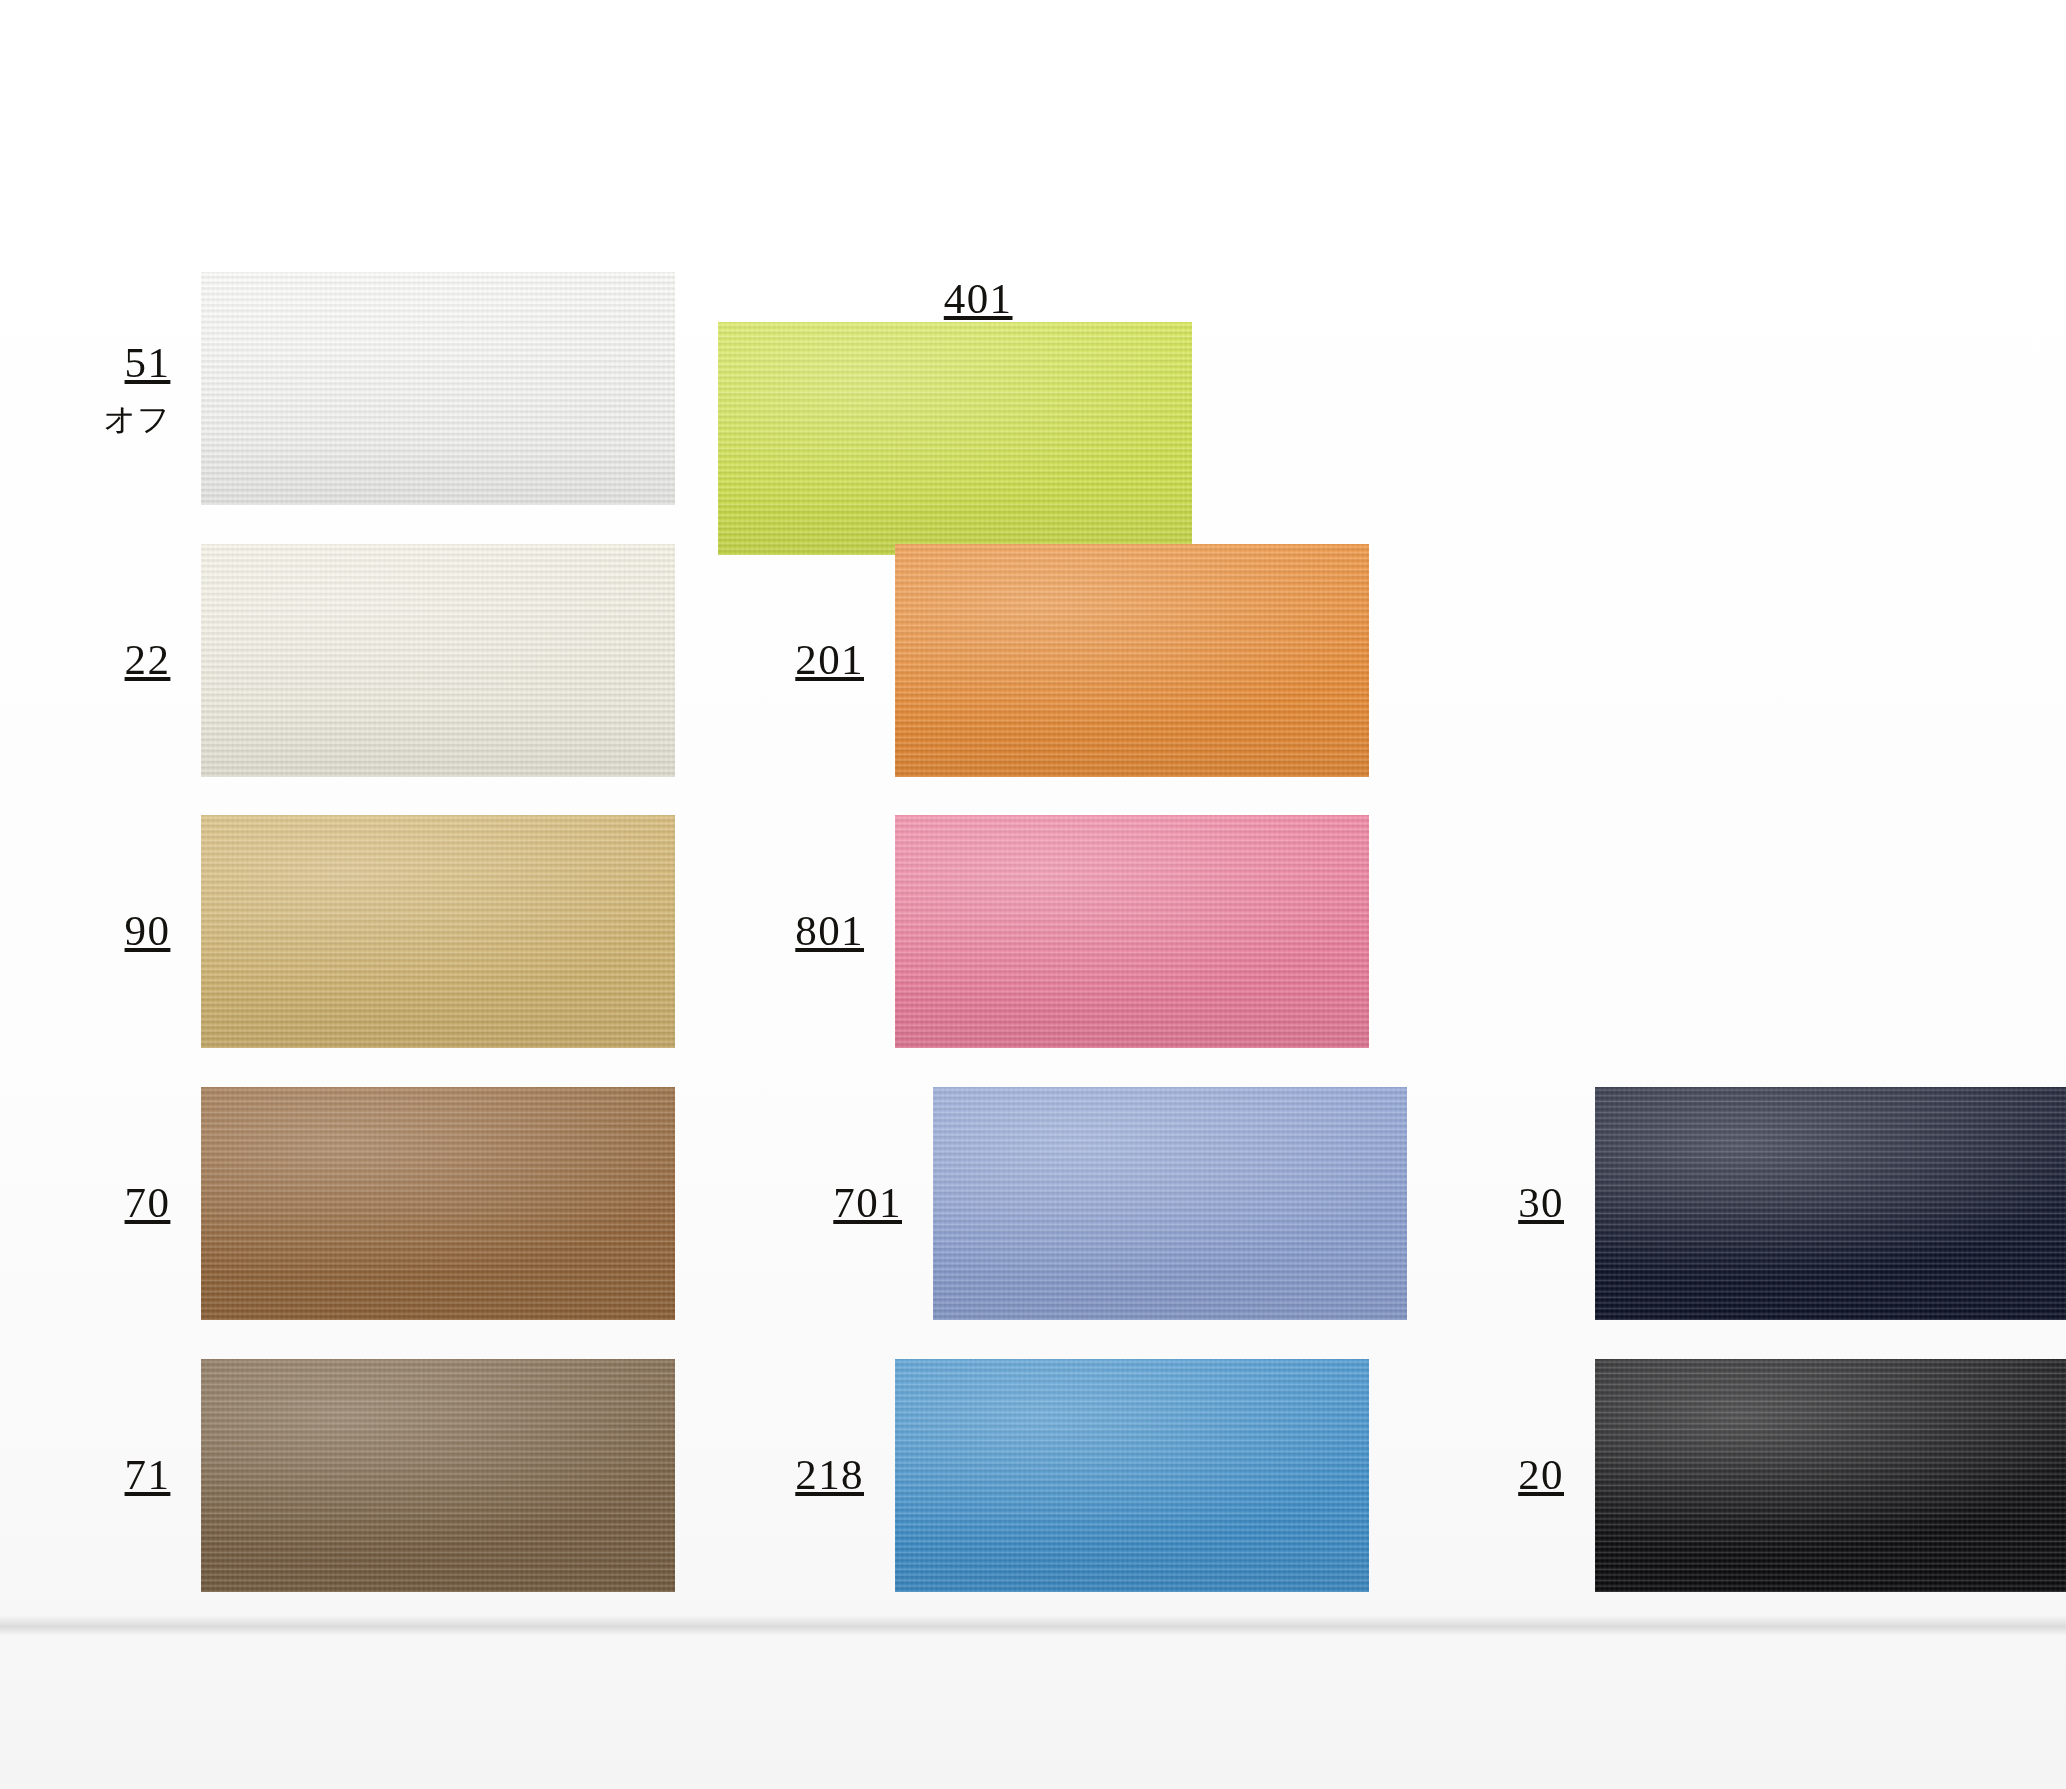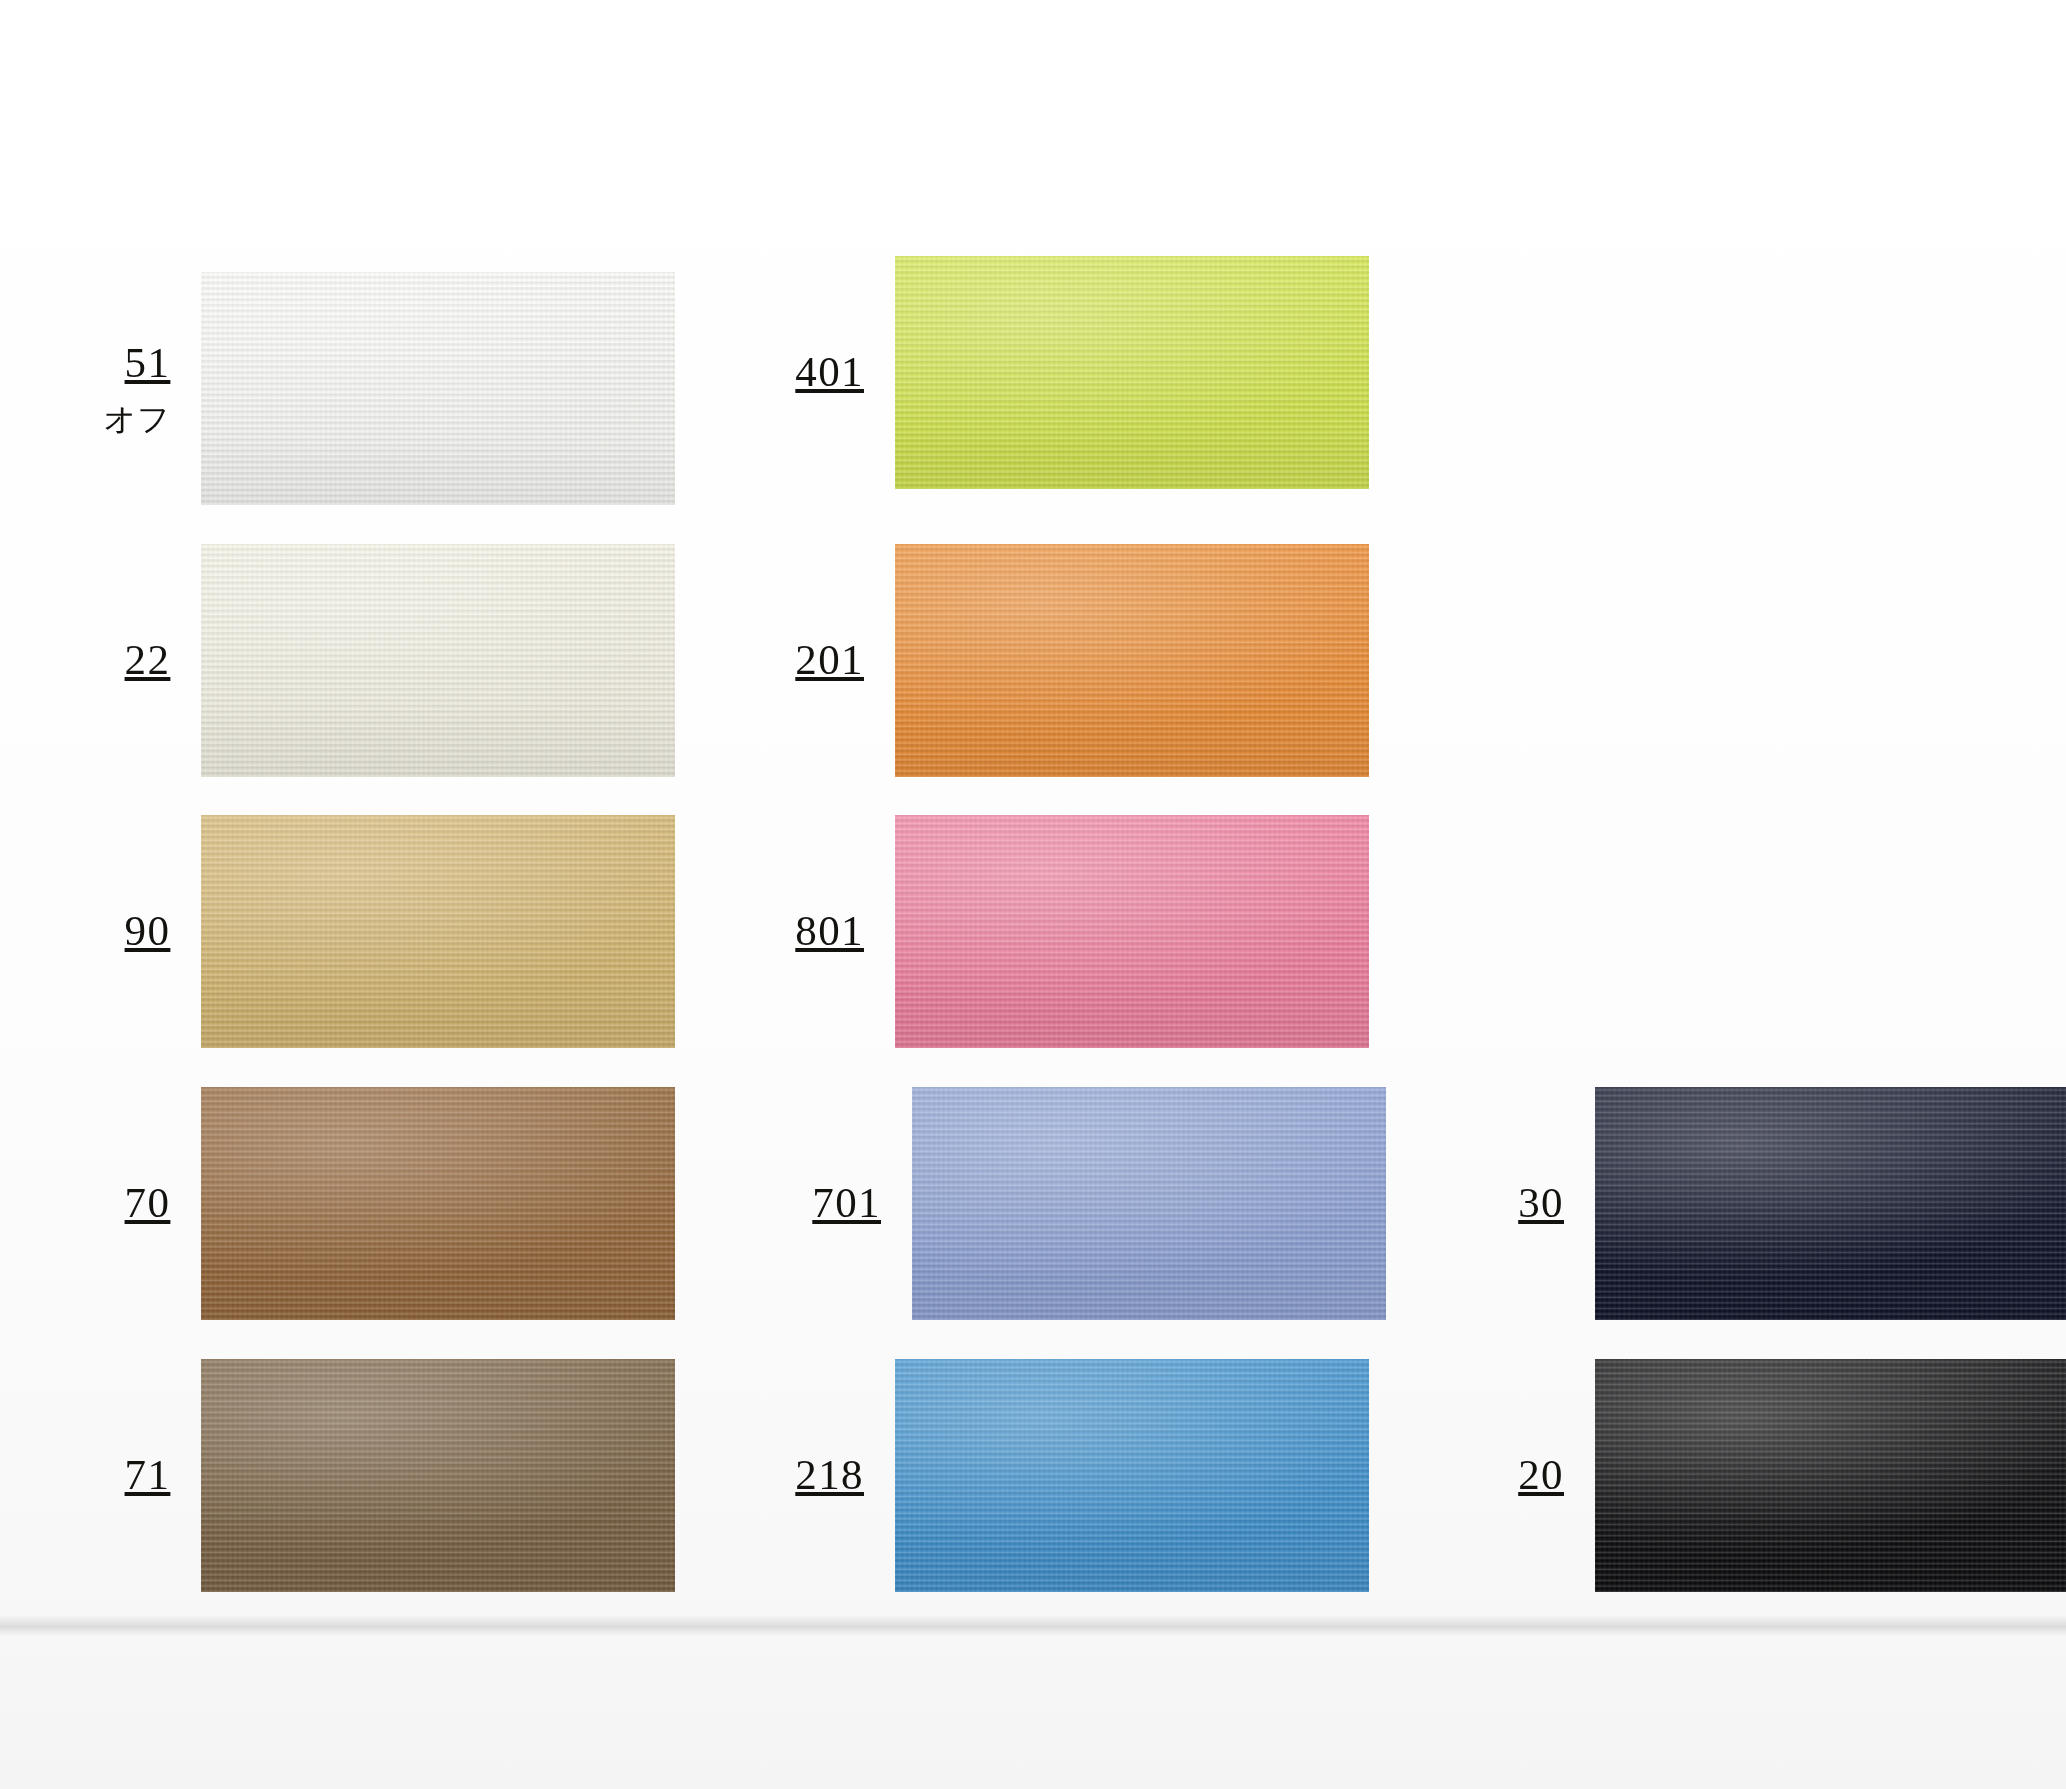--- a/index.html
+++ b/index.html
@@ -176,21 +176,21 @@
       <div class="swatch-row" style="left: 24.4px; top: 1359px;">
         <div class="swatch-label">
           <div class="swatch-code">71</div>
         </div>
         <div class="swatch-chip" style="width: 474px; height: 233px;">
           <div class="chip-pinked" style="--chip-color: #7b6244;">
             <div class="chip-shade"></div>
           </div>
         </div>
       </div>
-      <div class="swatch-row" style="left: 718px; top: 256px;">
+      <div class="swatch-row" style="left: 718px; top: 276px; flex-direction: column;">
         <div class="swatch-label">
           <div class="swatch-code">401</div>
         </div>
         <div class="swatch-chip" style="width: 474px; height: 233px;">
           <div class="chip-pinked" style="--chip-color: #d6e84f;">
             <div class="chip-shade"></div>
           </div>
         </div>
       </div>
       <div class="swatch-row" style="left: 718px; top: 544px;">
@@ -206,21 +206,21 @@
       <div class="swatch-row" style="left: 718px; top: 815px;">
         <div class="swatch-label">
           <div class="swatch-code">801</div>
         </div>
         <div class="swatch-chip" style="width: 474px; height: 233px;">
           <div class="chip-pinked" style="--chip-color: #f2809f;">
             <div class="chip-shade"></div>
           </div>
         </div>
       </div>
-      <div class="swatch-row" style="left: 735px; top: 1087px;">
+      <div class="swatch-row" style="left: 756px; top: 1087px;">
         <div class="swatch-label">
           <div class="swatch-code">701</div>
         </div>
         <div class="swatch-chip" style="width: 474px; height: 233px;">
           <div class="chip-pinked" style="--chip-color: #8ea3d6;">
             <div class="chip-shade"></div>
           </div>
         </div>
       </div>
       <div class="swatch-row" style="left: 718px; top: 1359px;">

